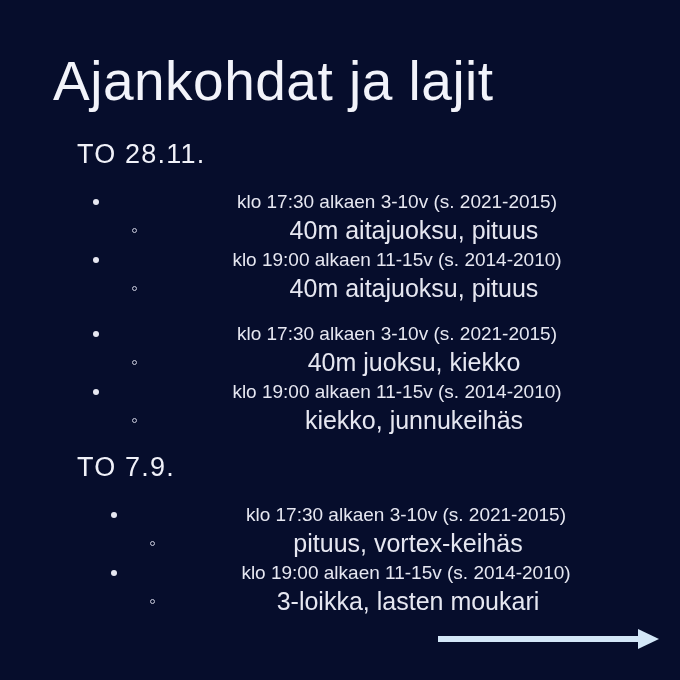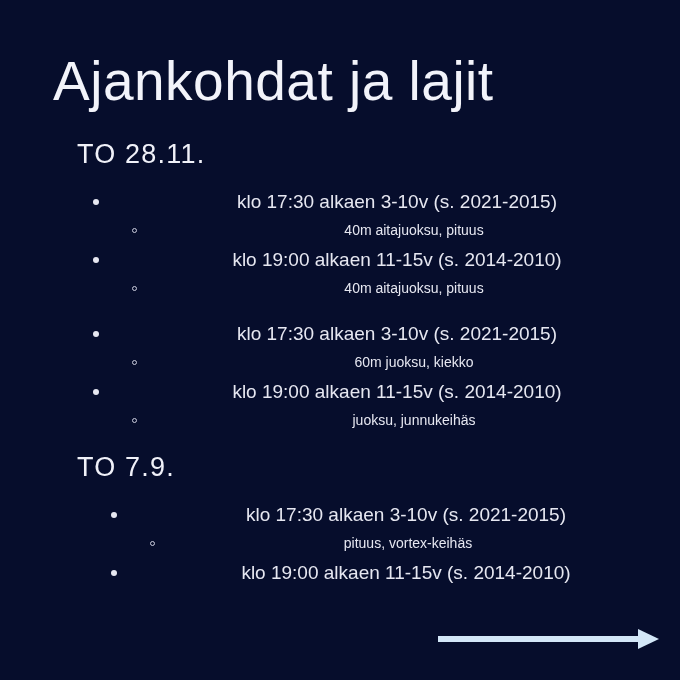--- a/index.html
+++ b/index.html
@@ -81,21 +81,21 @@
     left: 65px;
     top: 12px;
     width: 6px;
     height: 6px;
     border-radius: 50%;
     background: #e6e7f1;
   }
 
   .bullet-l2 {
     position: relative;
-    font-size: 14px;
+    font-size: 25px;
     line-height: 29px;
     font-weight: 300;
     color: #e6e7f1;
     padding-left: 124px;
     white-space: nowrap;
   }
   .bullet-l2::before {
     content: "";
     position: absolute;
     left: 104px;
@@ -138,32 +138,33 @@
         <li class="bullet-l1">klo 17:30 alkaen 3-10v (s. 2021-2015)</li>
         <li class="bullet-l2">40m aitajuoksu, pituus</li>
         <li class="bullet-l1">klo 19:00 alkaen 11-15v (s. 2014-2010)</li>
         <li class="bullet-l2">40m aitajuoksu, pituus</li>
       </ul>
     </div>
 
     <div class="section">
       <ul class="bullets">
         <li class="bullet-l1">klo 17:30 alkaen 3-10v (s. 2021-2015)</li>
-        <li class="bullet-l2">60m juoksu, kiekko</li>
+        <li class="bullet-l2">40m juoksu, kiekko</li>
         <li class="bullet-l1">klo 19:00 alkaen 11-15v (s. 2014-2010)</li>
-        <li class="bullet-l2">juoksu, junnukeihäs</li>
+        <li class="bullet-l2">kiekko, junnukeihäs</li>
       </ul>
     </div>
 
     <div class="section indented">
       <div class="section-heading">TO 7.9.</div>
       <ul class="bullets">
         <li class="bullet-l1">klo 17:30 alkaen 3-10v (s. 2021-2015)</li>
         <li class="bullet-l2">pituus, vortex-keihäs</li>
         <li class="bullet-l1">klo 19:00 alkaen 11-15v  (s. 2014-2010)</li>
+        <li class="bullet-l2">3-loikka, lasten moukari</li>
       </ul>
     </div>
 
   </div>
 
   <div class="arrow">
     <svg width="222" height="26" viewBox="0 0 222 26" xmlns="http://www.w3.org/2000/svg">
       <rect x="0" y="10" width="204" height="6" fill="#d3e7f8"></rect>
       <polygon points="200,3 221,13 200,23" fill="#d3e7f8"></polygon>
     </svg>

